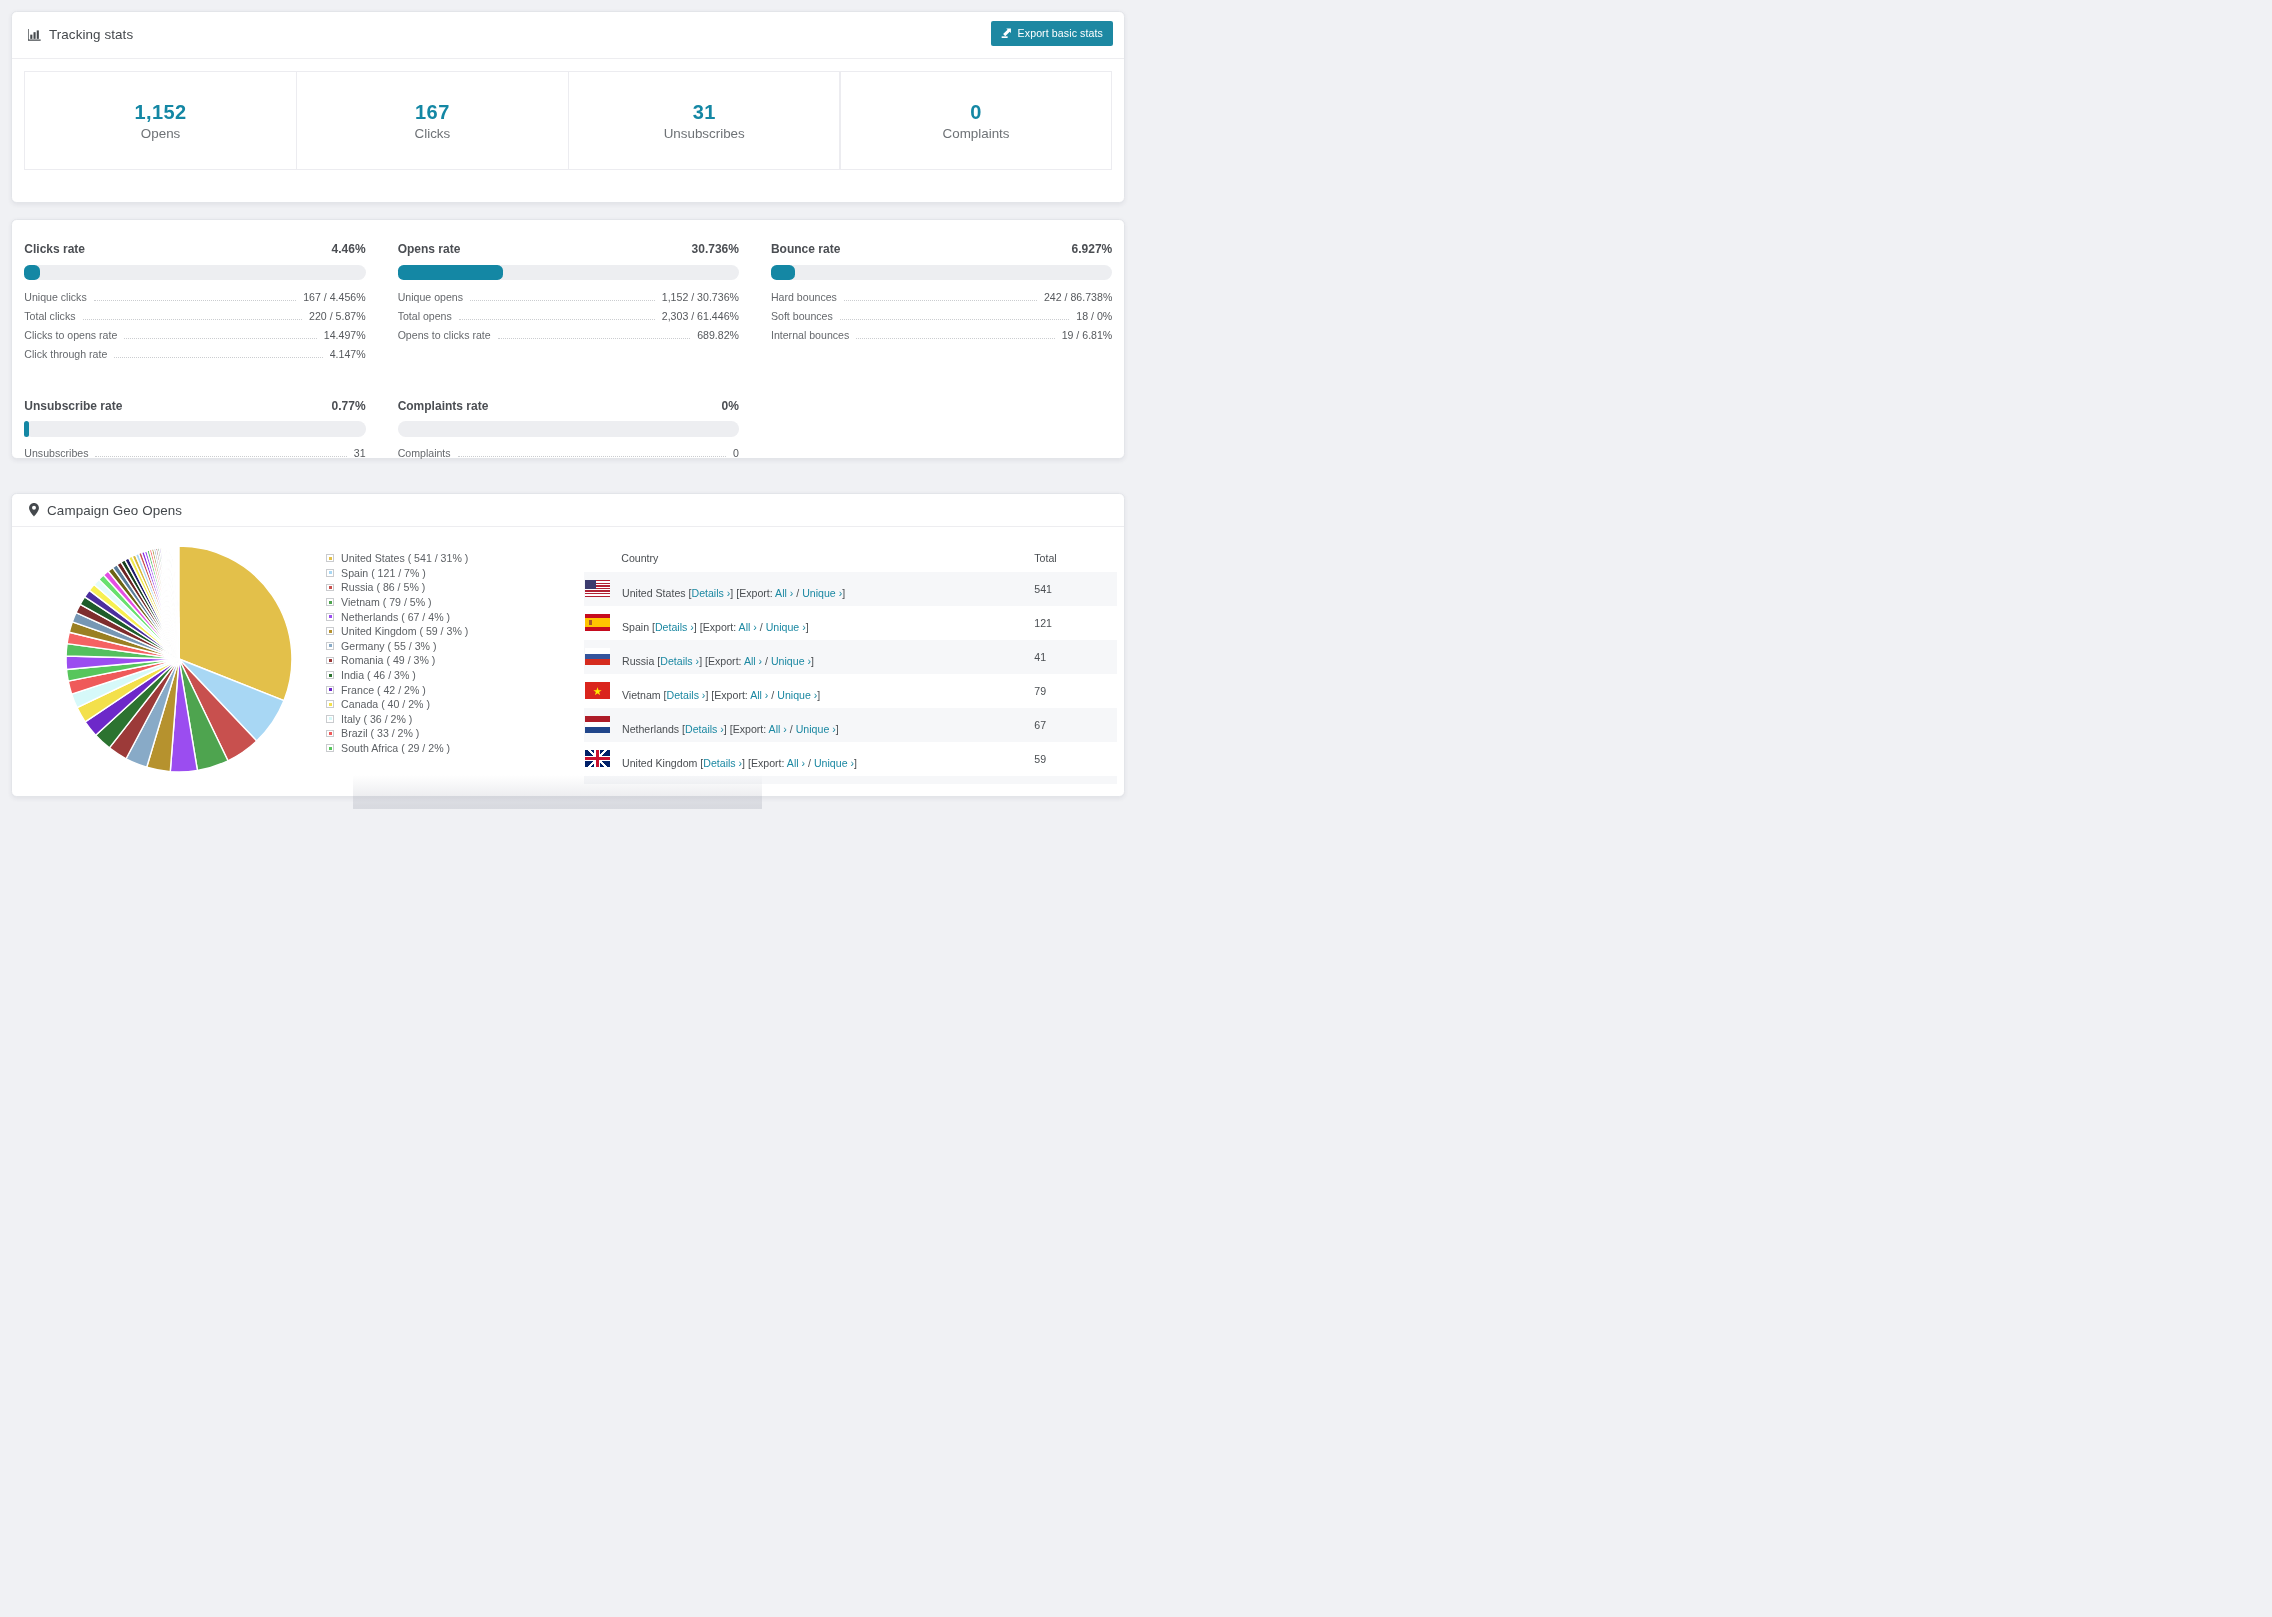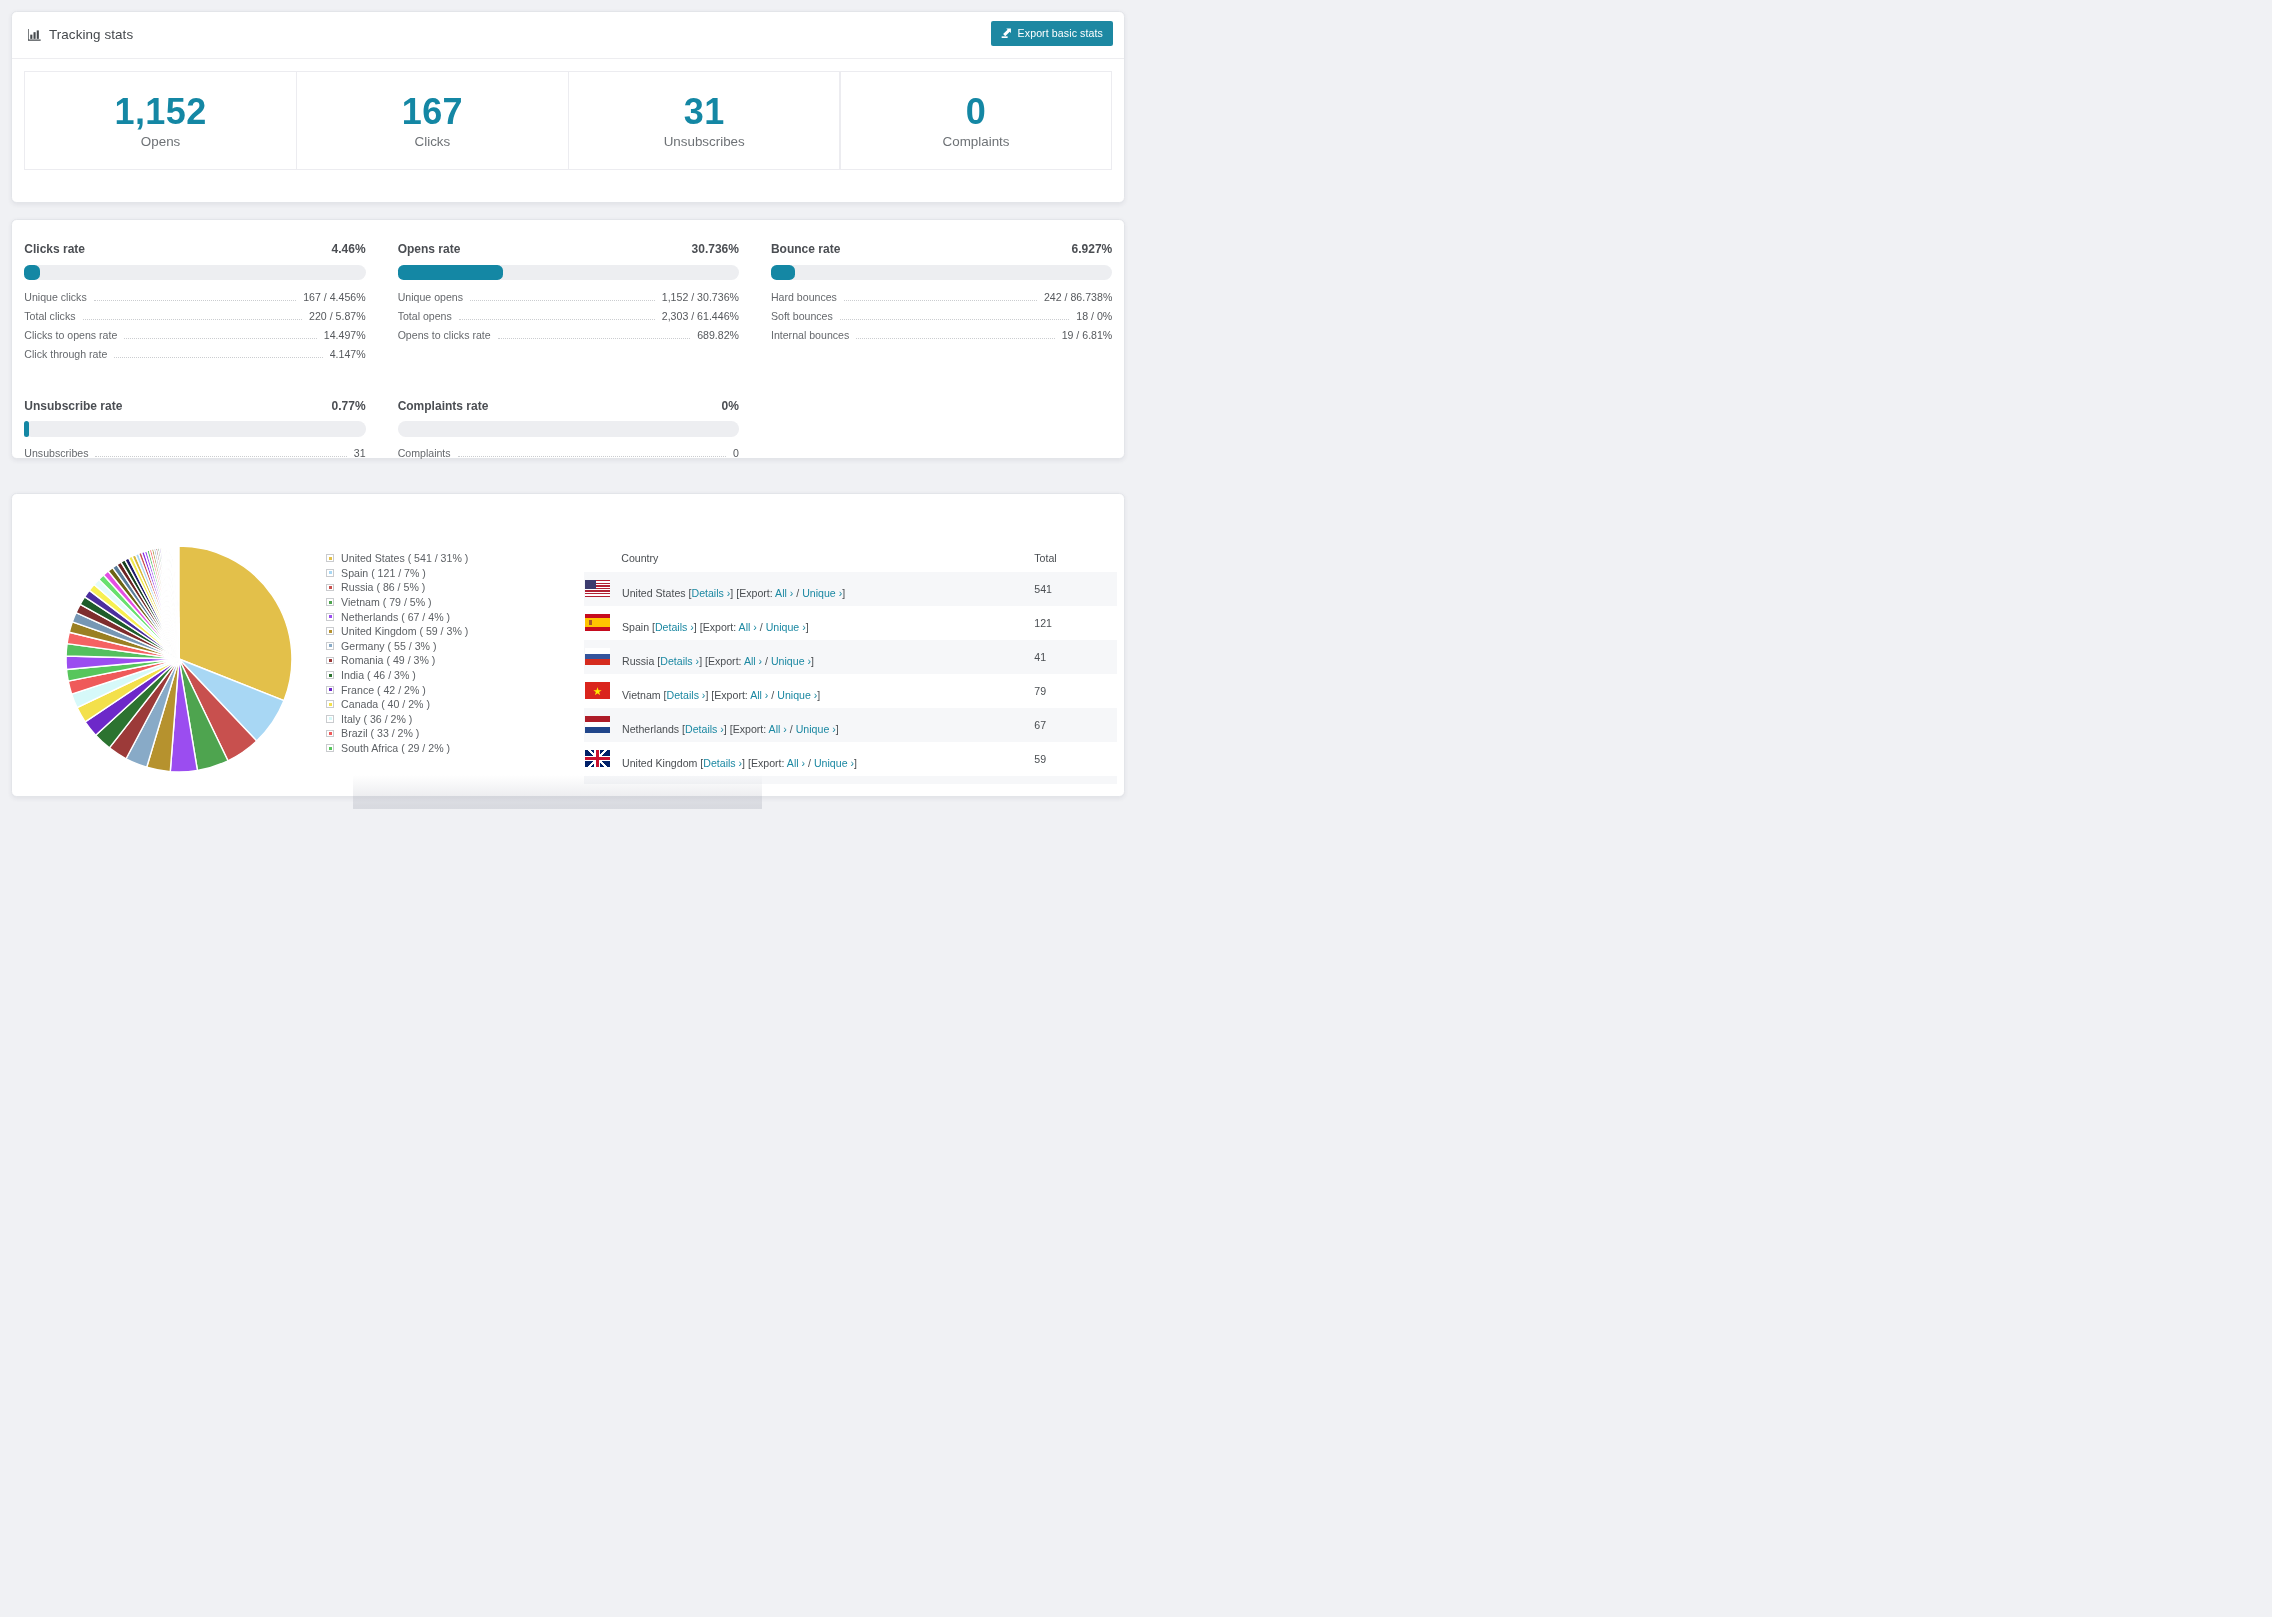--- a/index.html
+++ b/index.html
@@ -44,21 +44,21 @@
   }
 
   
   .stats-grid { display:flex; margin:12.7px 12px 0 12px; }
   .stat-box {
     flex:1; height:99px; margin-left:-0.7px;
     border:0.7px solid #ececf0; background:#fff;
     display:flex; flex-direction:column; align-items:center; justify-content:center;
   }
   .stat-box:first-child { margin-left:0; }
-  .stat-value { font-size:36px; font-weight:bold; color:#1487a4; line-height:1.12; letter-spacing:0.4px; }
+  .stat-value { font-size:20px; font-weight:bold; color:#1487a4; line-height:1.12; letter-spacing:0.4px; }
   .stat-label { font-size:13.4px; color:#6e7276; margin-top:2.1px; }
 
   
   .rates-grid {
     display:grid; grid-template-columns:1fr 1fr 1fr;
     column-gap:21px; row-gap:18.4px;
     padding:22px 12px;
     gap:32px;
   }
   .rate-head { display:flex; justify-content:space-between; align-items:baseline;
@@ -274,20 +274,28 @@
               <span class="k">Complaints</span>
               <span class="dots"></span>
               <span class="v">0</span>
             </div>
           </div>
         </div>
       </div>
   </div>
 
   <div class="card" id="card-geo">
+    <div class="card-header">
+      <span class="hicon">
+        <svg width="10" height="13.4" viewBox="0 0 14 19">
+          <path fill="#45494d" d="M7 0C3.1 0 0 3.1 0 7c0 5.2 7 12 7 12s7-6.8 7-12c0-3.9-3.1-7-7-7zm0 9.6A2.8 2.8 0 1 1 7 4a2.8 2.8 0 0 1 0 5.6z"></path>
+        </svg>
+      </span>
+      <span class="card-title">Campaign Geo Opens</span>
+    </div>
     <div class="geo-body">
       <div class="pie-wrap">
         <svg id="pie-svg" width="240" height="240" viewBox="0 0 340 340">
             <path d="M170 170 L170.00 10.00 A160.00 160.00 0 0 1 318.75 228.93 Z" fill="#e3c04a" stroke="#ffffff" stroke-width="2" stroke-linejoin="round"></path>
             <path d="M170 170 L318.75 228.93 A160.00 160.00 0 0 1 279.99 286.20 Z" fill="#a8d7f4" stroke="#ffffff" stroke-width="2" stroke-linejoin="round"></path>
             <path d="M170 170 L279.99 286.20 A160.00 160.00 0 0 1 239.35 314.19 Z" fill="#c8504e" stroke="#ffffff" stroke-width="2" stroke-linejoin="round"></path>
             <path d="M170 170 L239.35 314.19 A160.00 160.00 0 0 1 196.10 327.86 Z" fill="#4ea44f" stroke="#ffffff" stroke-width="2" stroke-linejoin="round"></path>
             <path d="M170 170 L196.10 327.86 A160.00 160.00 0 0 1 157.63 329.52 Z" fill="#9b4df0" stroke="#ffffff" stroke-width="2" stroke-linejoin="round"></path>
             <path d="M170 170 L157.63 329.52 A160.00 160.00 0 0 1 124.27 323.33 Z" fill="#b6922e" stroke="#ffffff" stroke-width="2" stroke-linejoin="round"></path>
             <path d="M170 170 L124.27 323.33 A160.00 160.00 0 0 1 95.00 311.33 Z" fill="#88aac7" stroke="#ffffff" stroke-width="2" stroke-linejoin="round"></path>

